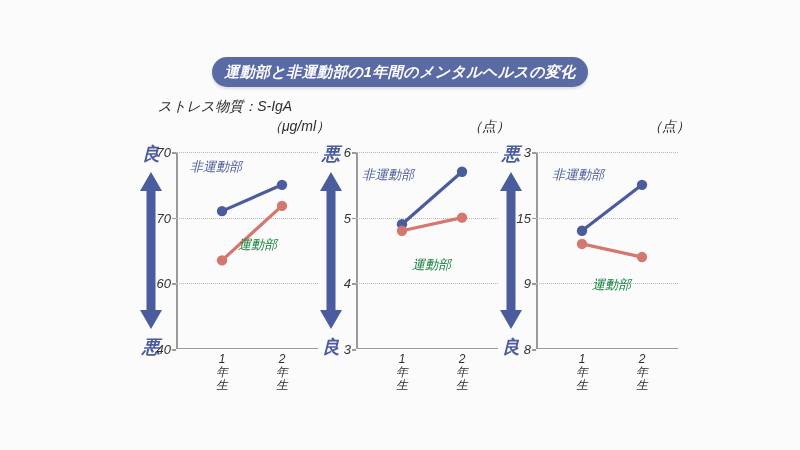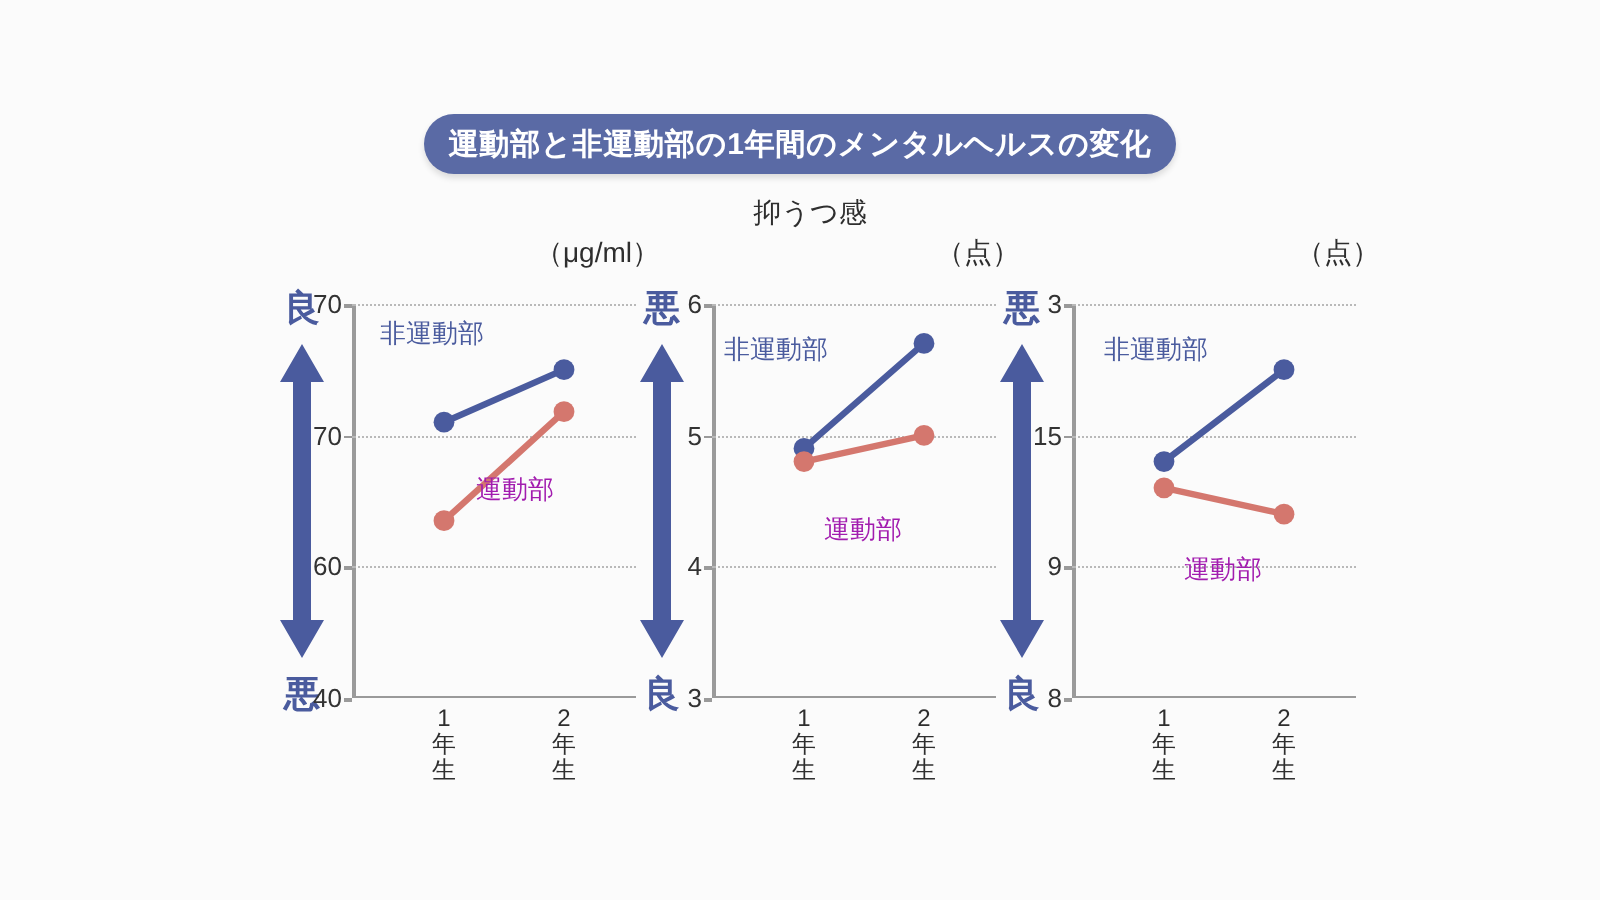--- a/index.html
+++ b/index.html
@@ -9,20 +9,21 @@
   }
   body {
     font-family: "Liberation Sans", "DejaVu Sans", sans-serif;
   }
   #page {
     position: relative;
     width: 800px;
     height: 450px;
     background: #fbfbfb;
     overflow: hidden;
+    font-style: italic;
   }
 
   
   #title-banner {
     position: absolute;
     left: 212px;
     top: 57px;
     width: 376px;
     height: 30px;
     background: #5a6aa5;
@@ -159,21 +160,21 @@
     overflow: visible;
   }
 
   .series-label {
     position: absolute;
     font-size: 13px;
     white-space: nowrap;
     font-weight: 500;
   }
   .series-label.blue { color: #4a5b9e; }
-  .series-label.red  { color: #a21caf; }
+  .series-label.red  { color: #15803d; }
 
   .xlabel {
     position: absolute;
     top: 201px;
     width: 30px;
     text-align: center;
     font-size: 12px;
     color: #2e2e2e;
     line-height: 13px;
   }
@@ -182,20 +183,21 @@
 </head>
 <body>
 
 <div id="page">
 
   <div id="title-banner">
     <span id="title-text">運動部と非運動部の1年間のメンタルヘルスの変化</span>
   </div>
 
   <div class="panel" id="panel-0">
+      <div class="panel-title">ストレス物質：S-IgA</div>
       <div class="panel-unit">（μg/ml）</div>
       <div class="dir-col">
         <div class="dir-label top">良</div>
         <div class="dir-label bottom">悪</div>
         <svg class="dir-arrow" viewBox="0 0 24 157">
           <path d="M12 0 L23 19 L16.5 19 L16.5 138 L23 138 L12 157 L1 138 L7.5 138 L7.5 19 L1 19 Z" fill="#4a5b9e"></path>
         </svg>
       </div>
       <div class="plot">
         <div class="axis-line-y"></div>
@@ -227,21 +229,20 @@
           <span>生</span>
         </div>
         <div class="xlabel" style="left: 91px;">
           <span>2</span>
           <span>年</span>
           <span>生</span>
         </div>
       </div>
     </div>
   <div class="panel" id="panel-1">
-      <div class="panel-title">抑うつ感</div>
       <div class="panel-unit">（点）</div>
       <div class="dir-col">
         <div class="dir-label top">悪</div>
         <div class="dir-label bottom">良</div>
         <svg class="dir-arrow" viewBox="0 0 24 157">
           <path d="M12 0 L23 19 L16.5 19 L16.5 138 L23 138 L12 157 L1 138 L7.5 138 L7.5 19 L1 19 Z" fill="#4a5b9e"></path>
         </svg>
       </div>
       <div class="plot">
         <div class="axis-line-y"></div>

